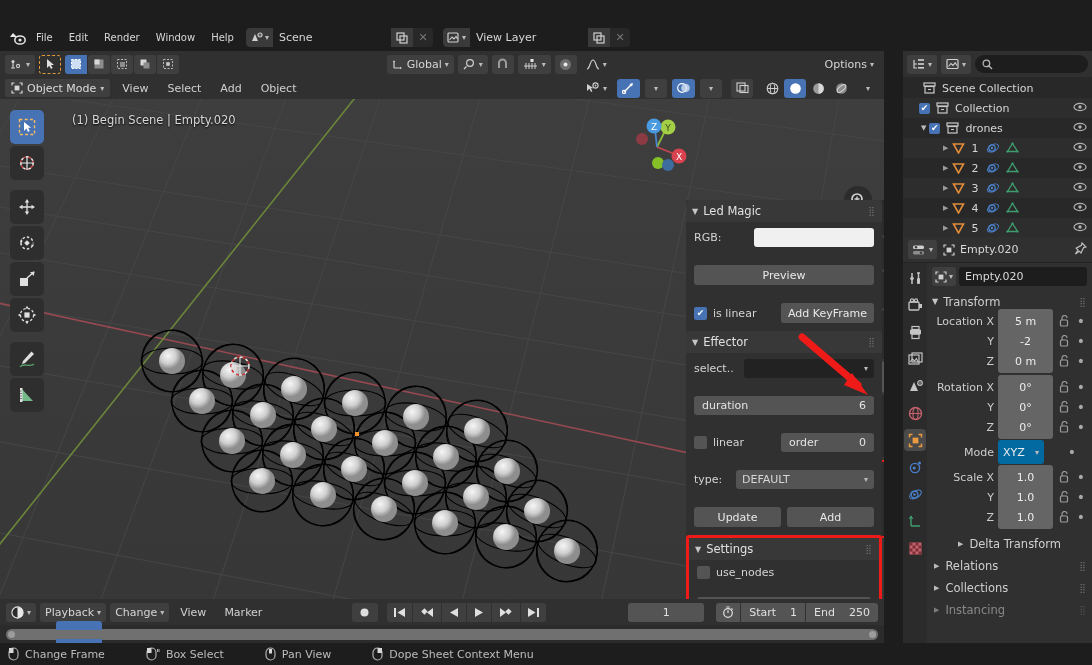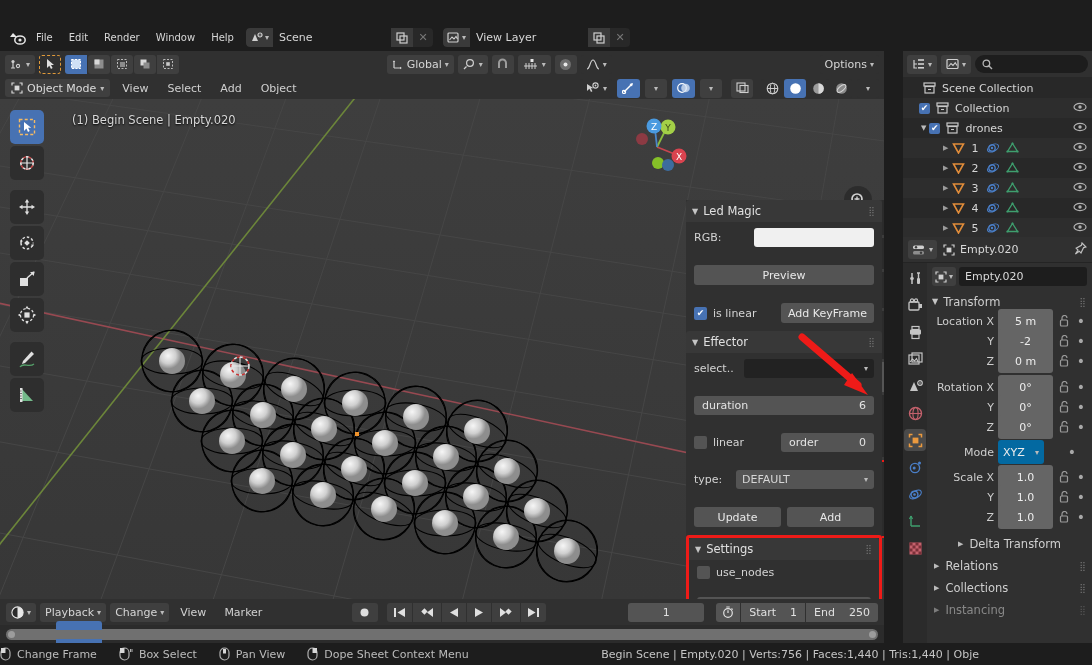--- a/index.html
+++ b/index.html
@@ -286,21 +286,21 @@
   .xlock { width: 14px; display: flex; align-items: center; justify-content: center; color: #9a9a9a; }
   .xdot { width: 12px; text-align: center; color: #a8a8a8; font-size: 14px; line-height: 10px; }
   .pr-collapsed {
     display: flex; align-items: center; gap: 6px; height: 22px;
     font-size: 11.5px; color: #cfcfcf; padding-left: 2px;
   }
 
   
   .statusbar {
     position: absolute; left: 0; top: 643px; width: 979px; height: 22px;
-    background: #1d1d1d; display: flex; align-items: center; padding: 0 0; gap: 0;
+    background: #1d1d1d; display: flex; align-items: center; padding: 0 8px; gap: 19px;
     font-size: 11px; color: #bcbcbc;
   }
   .sb-item { display: flex; align-items: center; gap: 6px; margin-right: 22px; }
   .sb-right { margin-left: auto; color: #c5c5c5; }
 
   
   .redarrow { position: absolute; left: 796px; top: 234px; pointer-events: none; }
 </style>
 </head>
 <body>
@@ -1512,16 +1512,15 @@
         </svg>
       <span>Pan View</span>
     </div>
     <div class="sb-item">
       <svg width="11" height="14" viewBox="0 0 11 14">
           <rect x="1" y="1" width="9" height="12" rx="4.5" fill="none" stroke="#b0b0b0" stroke-width="1.2"></rect>
           <path d="M10 1 L5.5 1 L5.5 6 L10 6 Z" fill="#d8d8d8" stroke="none"></path>
         </svg>
       <span>Dope Sheet Context Menu</span>
     </div>
-    <div class="sb-right">Begin Scene | Empty.020 | Verts:756 | Faces:1,440 | Tris:1,440 | Obje</div>
   </div>
 
 </div>
 
 </body></html>

